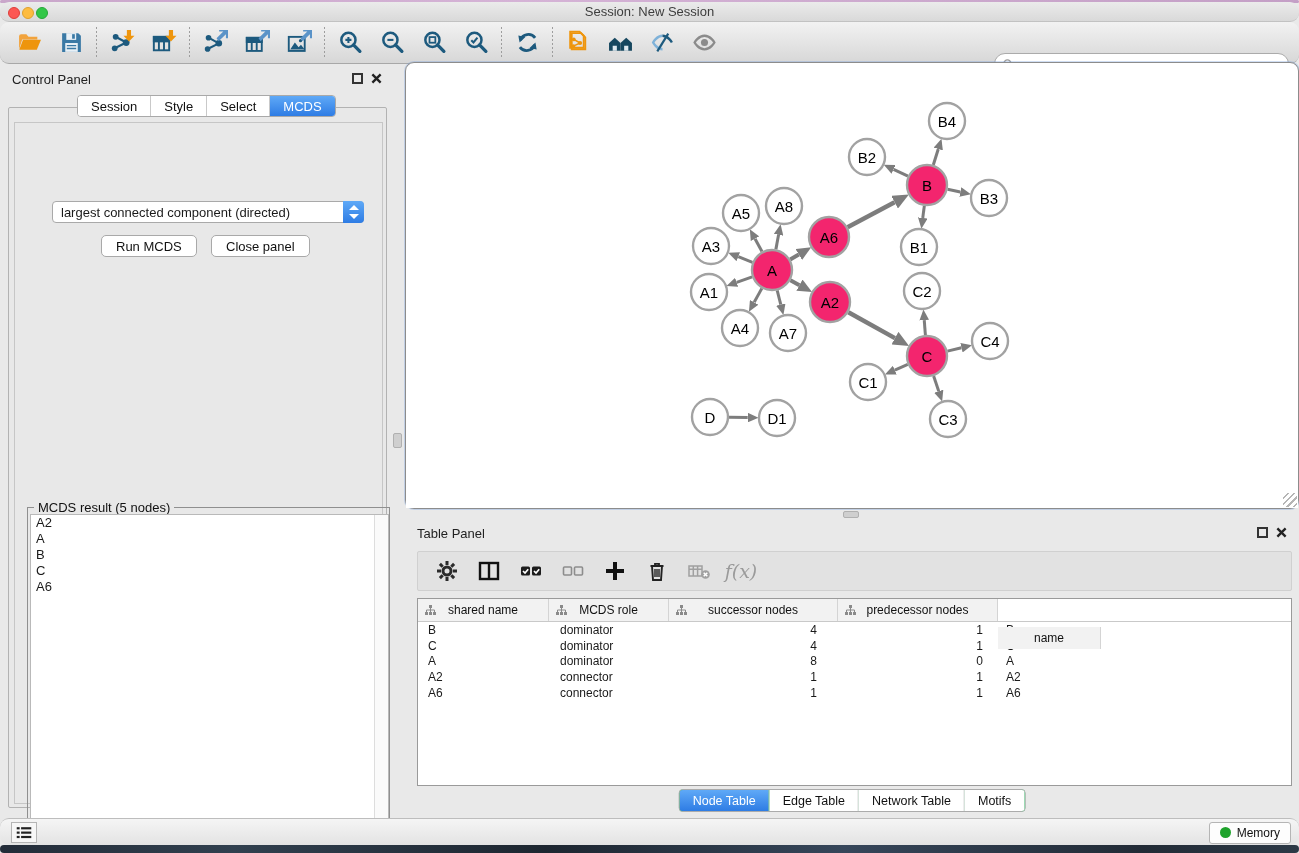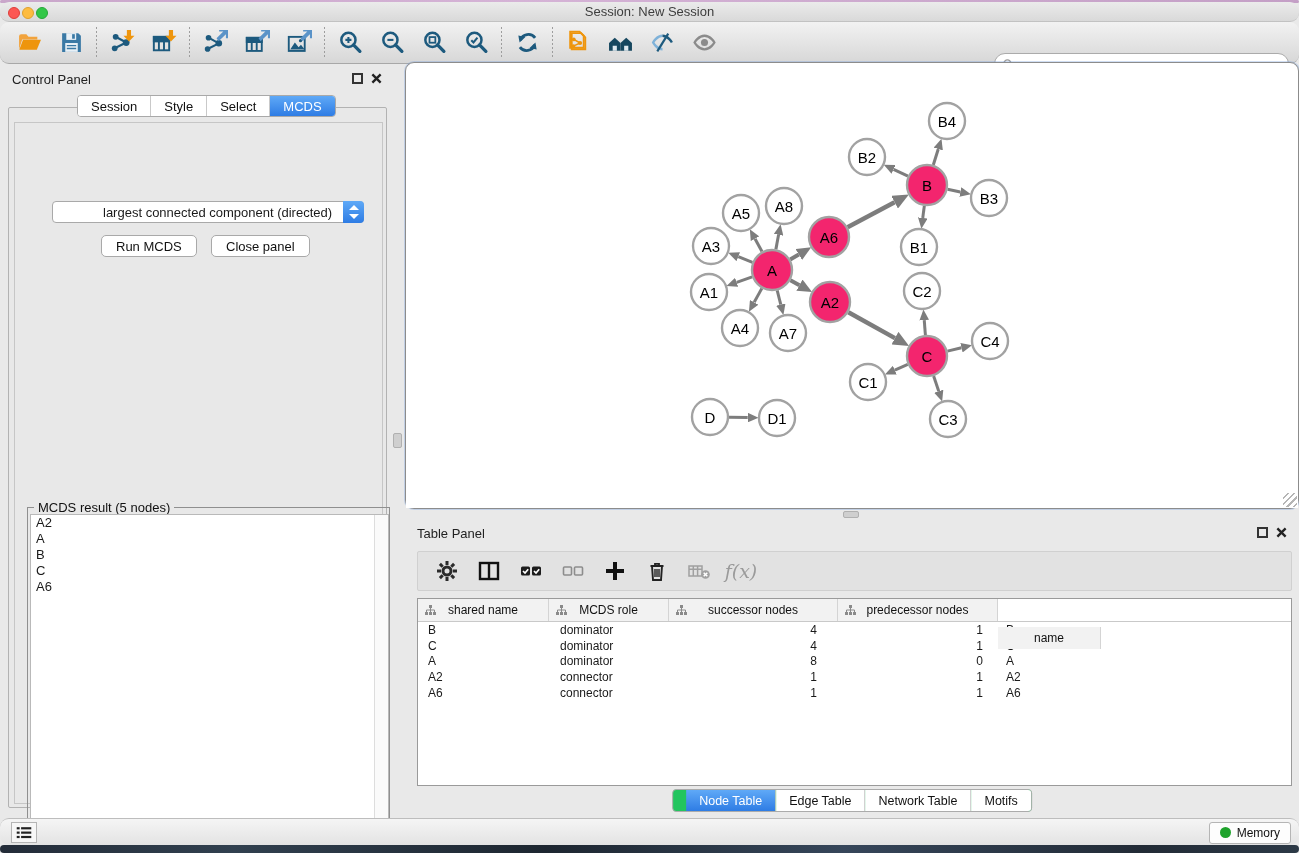--- a/index.html
+++ b/index.html
@@ -46,21 +46,21 @@
 
   #cp-tabs { position:absolute; left:77px; top:31px; height:22px; display:flex;
     border:1px solid #a9a9a9; border-radius:4px; overflow:hidden; background:#fff; z-index:5; }
   .seg { height:100%; display:flex; align-items:center; justify-content:center;
     font-size:13px; padding:0 13px; background:#fff; border-right:1px solid #c9c9c9; color:#111; }
   .seg:last-child { border-right:none; }
   .seg.active { background:linear-gradient(#5fa9f7,#2e7ce4); color:#fff; }
 
   #opt-label { position:absolute; left:0; top:72px; width:392px; text-align:center; font-size:13px; color:#111; }
   #opt-select { position:absolute; left:43px; top:93px; width:312px; height:22px; background:#fff;
-    border:1px solid #a9a9a9; border-radius:4px; display:flex; align-items:center;padding-left:42px; }
+    border:1px solid #a9a9a9; border-radius:4px; display:flex; align-items:center; }
   #opt-select .val { flex:1; font-size:13px; padding-left:8px; white-space:nowrap; overflow:hidden; }
   #opt-stepper { width:21px; height:22px; margin-right:-1px; border-radius:0 4px 4px 0;
     background:linear-gradient(#5fa9f7,#2e7ce4); position:relative; }
   #opt-stepper i { position:absolute; left:5.5px; width:0; height:0;
     border-left:5px solid transparent; border-right:5px solid transparent; }
   #opt-stepper .up { top:4px; border-bottom:5px solid #fff; }
   #opt-stepper .dn { bottom:4px; border-top:5px solid #fff; }
 
   .cp-btn { position:absolute; top:127px; height:22px; background:#fff; border:1px solid #a9a9a9;
     border-radius:5px; font-size:13px; color:#111; padding:0 14px;
@@ -115,21 +115,21 @@
   .hfill { flex:1; background:#fff; }
   .trow { display:flex; height:15.7px; font-size:12px; align-items:center; }
   .tcell { height:100%; display:flex; align-items:center; }
   .c0 { width:131px; padding-left:10px; }
   .c1 { width:120px; padding-left:11px; }
   .c2 { width:169px; justify-content:flex-end; padding-right:21px; }
   .c3 { width:160px; justify-content:flex-end; padding-right:15px; }
   .c4 { width:103px; padding-left:8px; }
 
   #tp-tabs { position:absolute; left:50%; transform:translateX(-50%); top:271px; height:23px;
-    display:flex; border:1px solid #ababab; border-radius:4px; overflow:hidden; background:#22c55e;padding-left:13px; }
+    display:flex; border:1px solid #ababab; border-radius:4px; overflow:hidden; background:#22c55e; }
   #tp-tabs .seg { font-size:12.5px; }
 
   
   #statusbar { left:0; top:818px; width:1299px; height:27px;
     background:linear-gradient(#f5f5f5,#e3e3e3); border-top:1px solid #bdbdbd; }
   #list-btn { position:absolute; left:11px; top:3px; width:26px; height:21px; background:#f7f7f7;
     border:1px solid #b5b5b5; display:flex; align-items:center; justify-content:center; }
   #memory-btn { position:absolute; right:8px; top:2.5px; height:22px; background:#fdfdfd;
     border:1px solid #b5b5b5; border-radius:3px; display:flex; align-items:center; gap:6px;
     padding:0 10px; font-size:12px; color:#111; }

